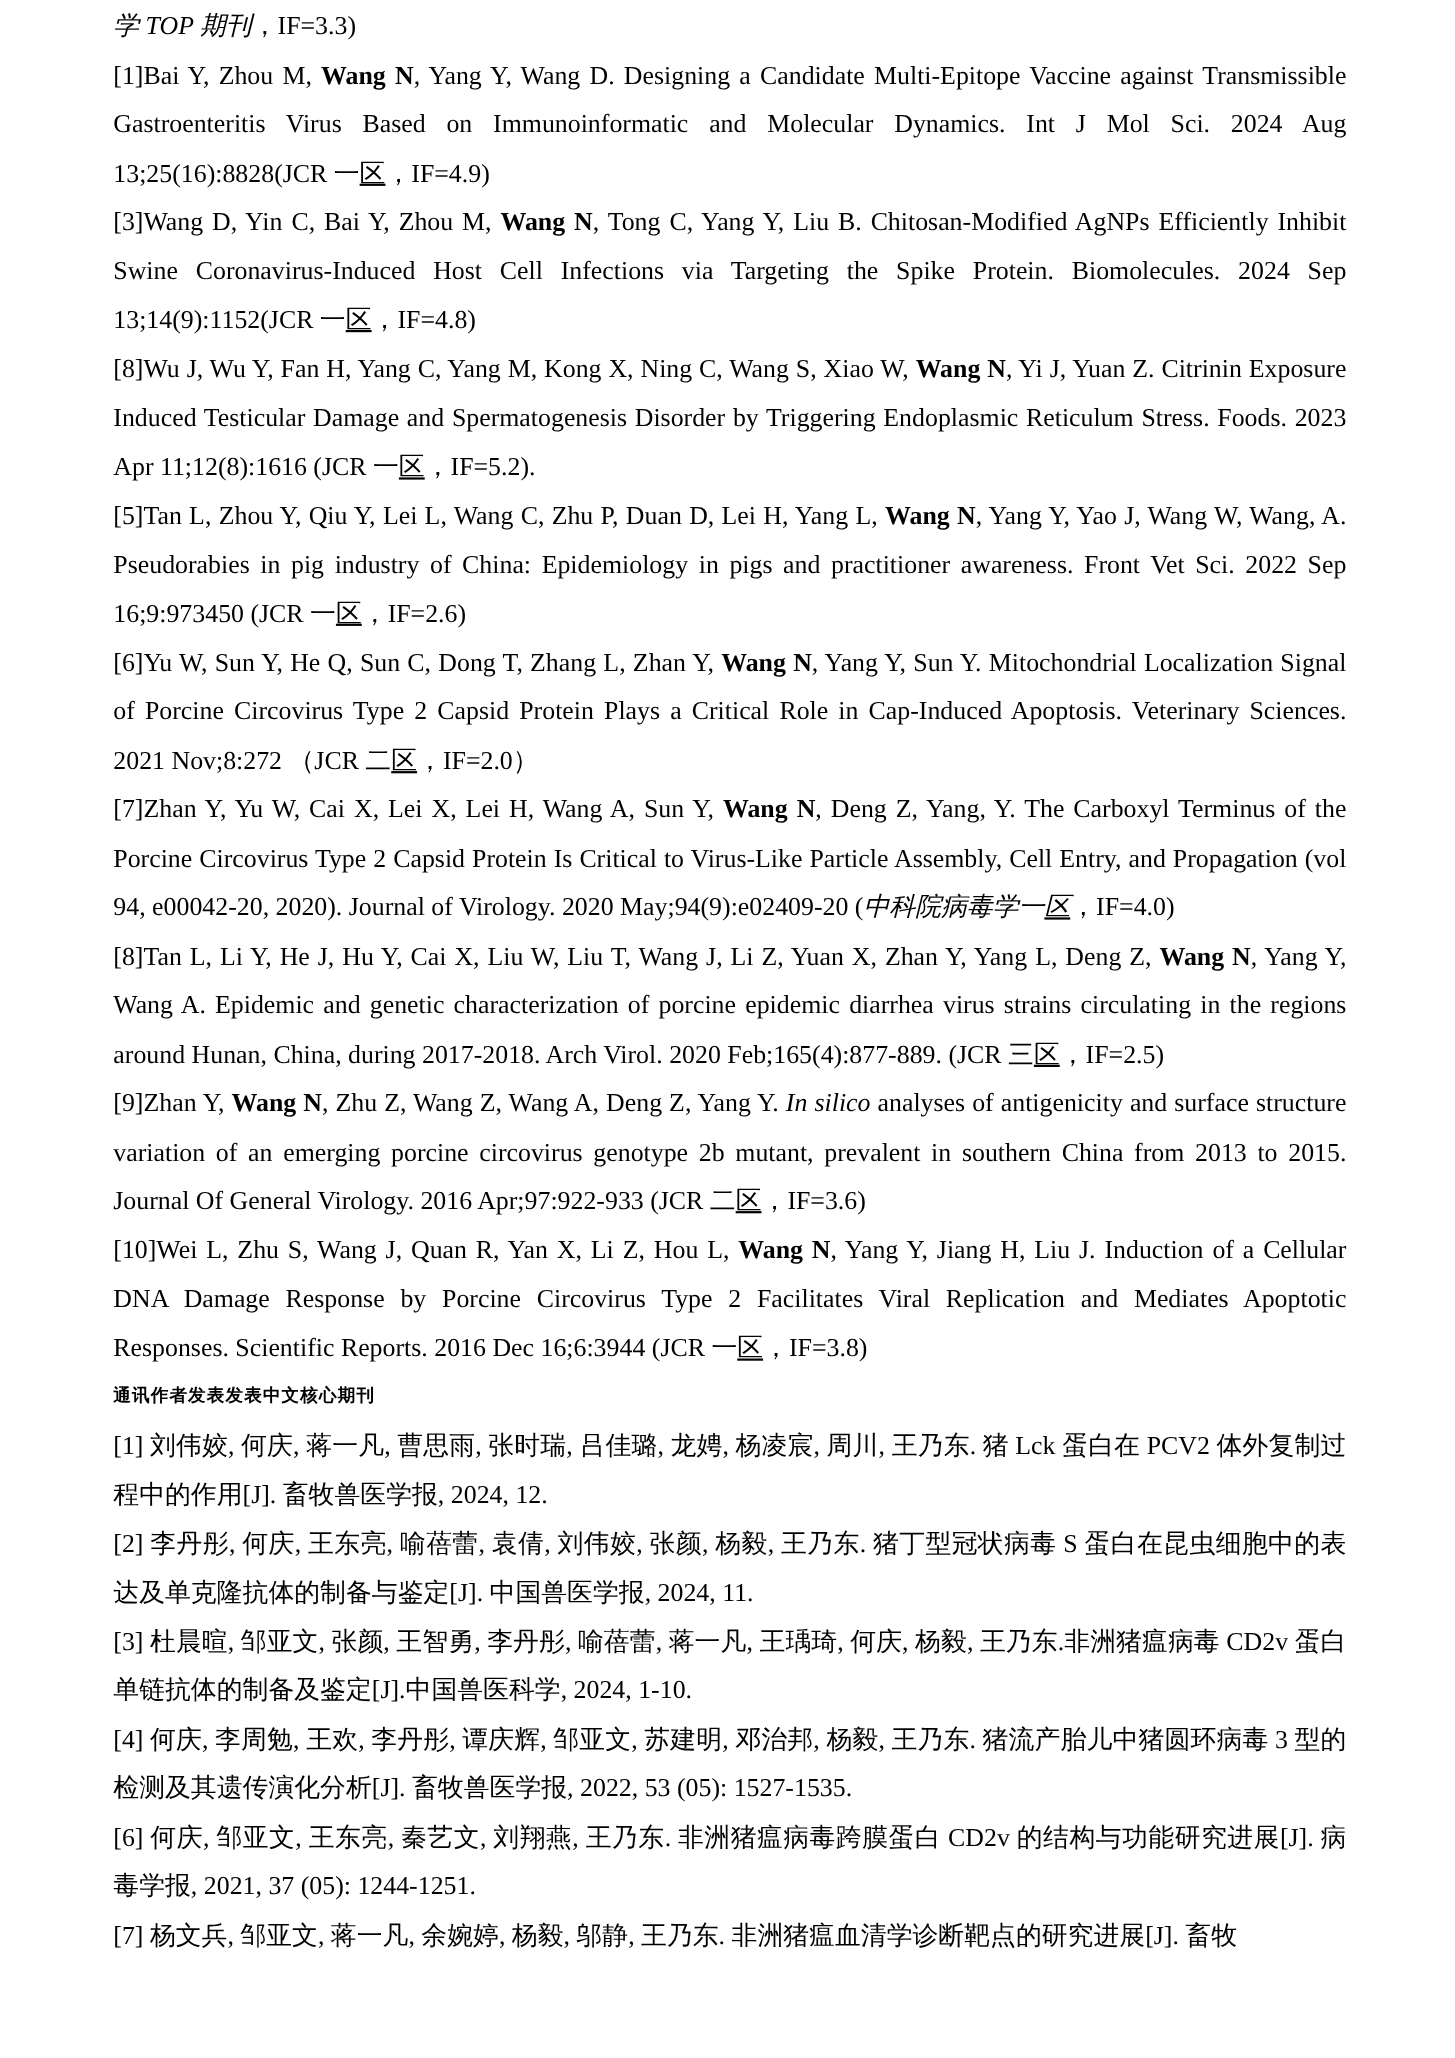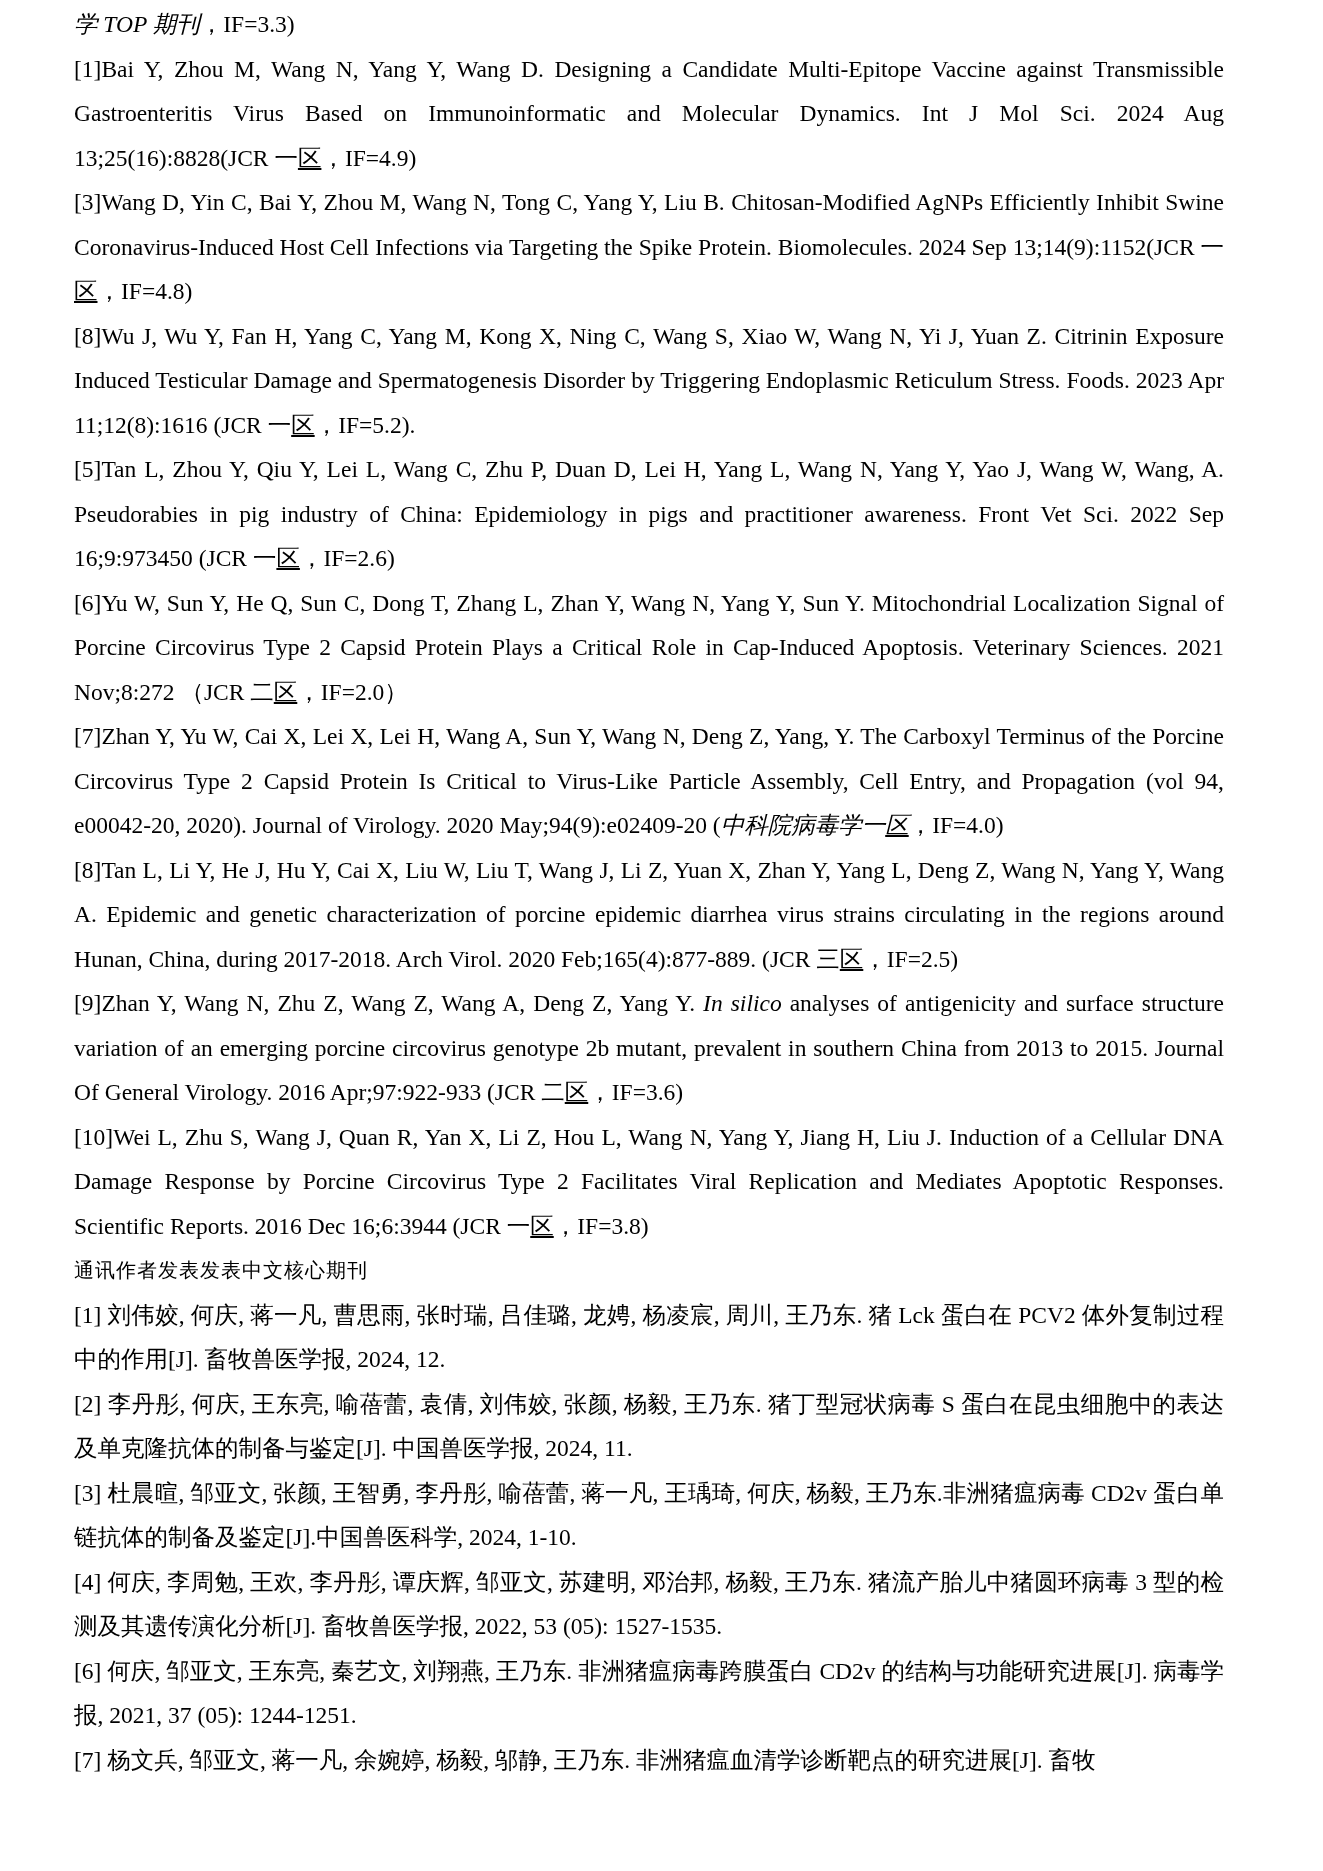--- a/index.html
+++ b/index.html
@@ -7,38 +7,38 @@
   body {
     width: 1323px;
     height: 1871px;
     overflow: hidden;
     font-family: "Liberation Serif", serif;
     color: #000000;
   }
   .page {
     width: 1323px;
     height: 1804px;
-    padding: 2px 99px 0 74px;
+    padding: 2px 99px 0 103px;
     background: #ffffff;
   }
   .doc {
     font-size: 23.5px;
     line-height: 44.5px;
   }
   p.para {
     text-align: justify;
     text-justify: inter-word;
   }
   p.para.heading {
     font-family: "Liberation Sans", sans-serif;
     text-align: left;
-    font-size: 20px;
+    font-size: 16px;
     letter-spacing: 1px;
   }
-  .b { font-weight: normal; }
+  .b { font-weight: bold; }
   .i { font-style: italic; }
   .u { text-decoration: underline; }
 </style>
 </head>
 <body>
 
 <div class="page">
   <div class="doc" id="doc">
       <p class="para"><span class="i">学 TOP 期刊</span><span>，IF=3.3)</span></p>
       <p class="para"><span>[1]Bai Y, Zhou M, </span><span class="b">Wang N</span><span>, Yang Y, Wang D. Designing a Candidate Multi-Epitope Vaccine against Transmissible Gastroenteritis Virus Based on Immunoinformatic and Molecular Dynamics. Int J Mol Sci. 2024 Aug 13;25(16):8828(JCR 一</span><span class="u">区</span><span>，IF=4.9)</span></p>

